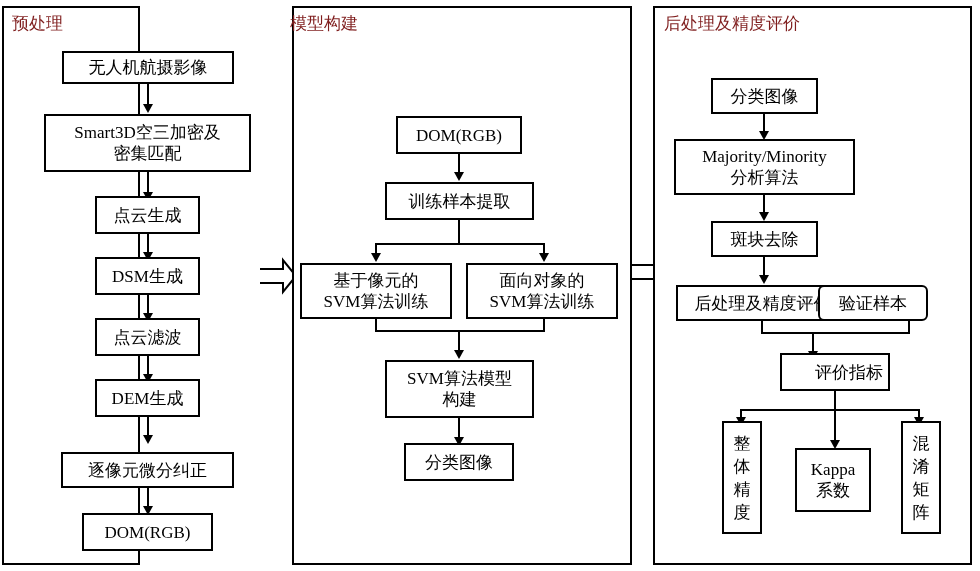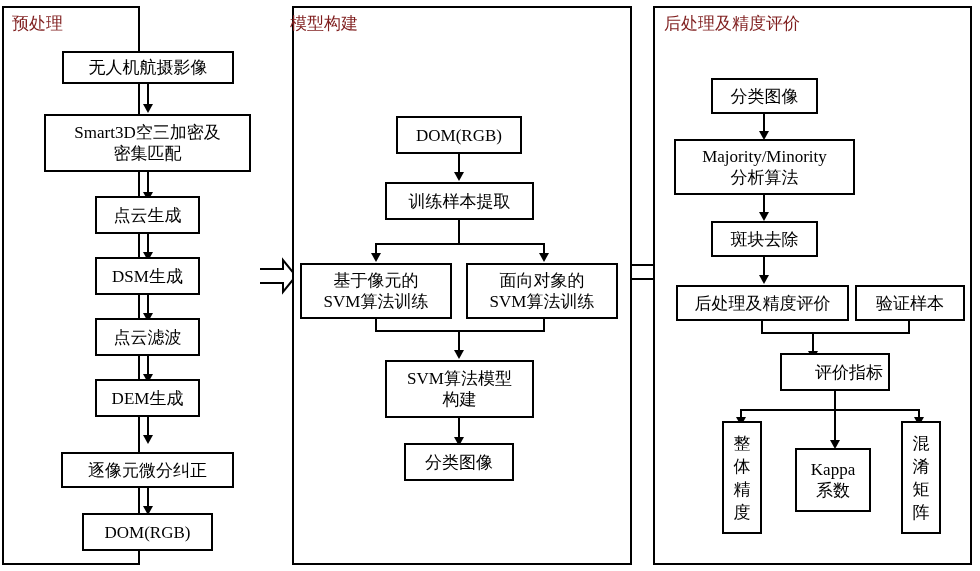--- a/index.html
+++ b/index.html
@@ -172,21 +172,21 @@
   <div class="node" style="left:674px; top:139px; width:181px; height:56px;">Majority/Minority
 分析算法</div>
   <div class="vline" style="left:763px; top:195px; height:21px;"></div>
   <div class="arrowhead" style="left:759px; top:212px;"></div>
 
   <div class="node" style="left:711px; top:221px; width:107px; height:36px;">斑块去除</div>
   <div class="vline" style="left:763px; top:257px; height:22px;"></div>
   <div class="arrowhead" style="left:759px; top:275px;"></div>
 
   <div class="node" style="left:676px; top:285px; width:173px; height:36px;">后处理及精度评价</div>
-  <div class="node" style="left:855px; top:285px; width:110px; height:36px;">验证样本</div>
+  <div class="node" style="left:818px; top:285px; width:110px; height:36px;border-radius:6px;">验证样本</div>
 
   <div class="vline" style="left:761px; top:321px; height:13px;"></div>
   <div class="vline" style="left:908px; top:321px; height:13px;"></div>
   <div class="hline" style="left:761px; top:332px; width:149px;"></div>
   <div class="vline" style="left:812px; top:332px; height:23px;"></div>
   <div class="arrowhead" style="left:808px; top:351px;"></div>
 
   <div class="node" style="left:780px; top:353px; width:110px; height:38px;padding-left:31px;">评价指标</div>
 
   <div class="vline" style="left:834px; top:391px; height:20px;"></div>

